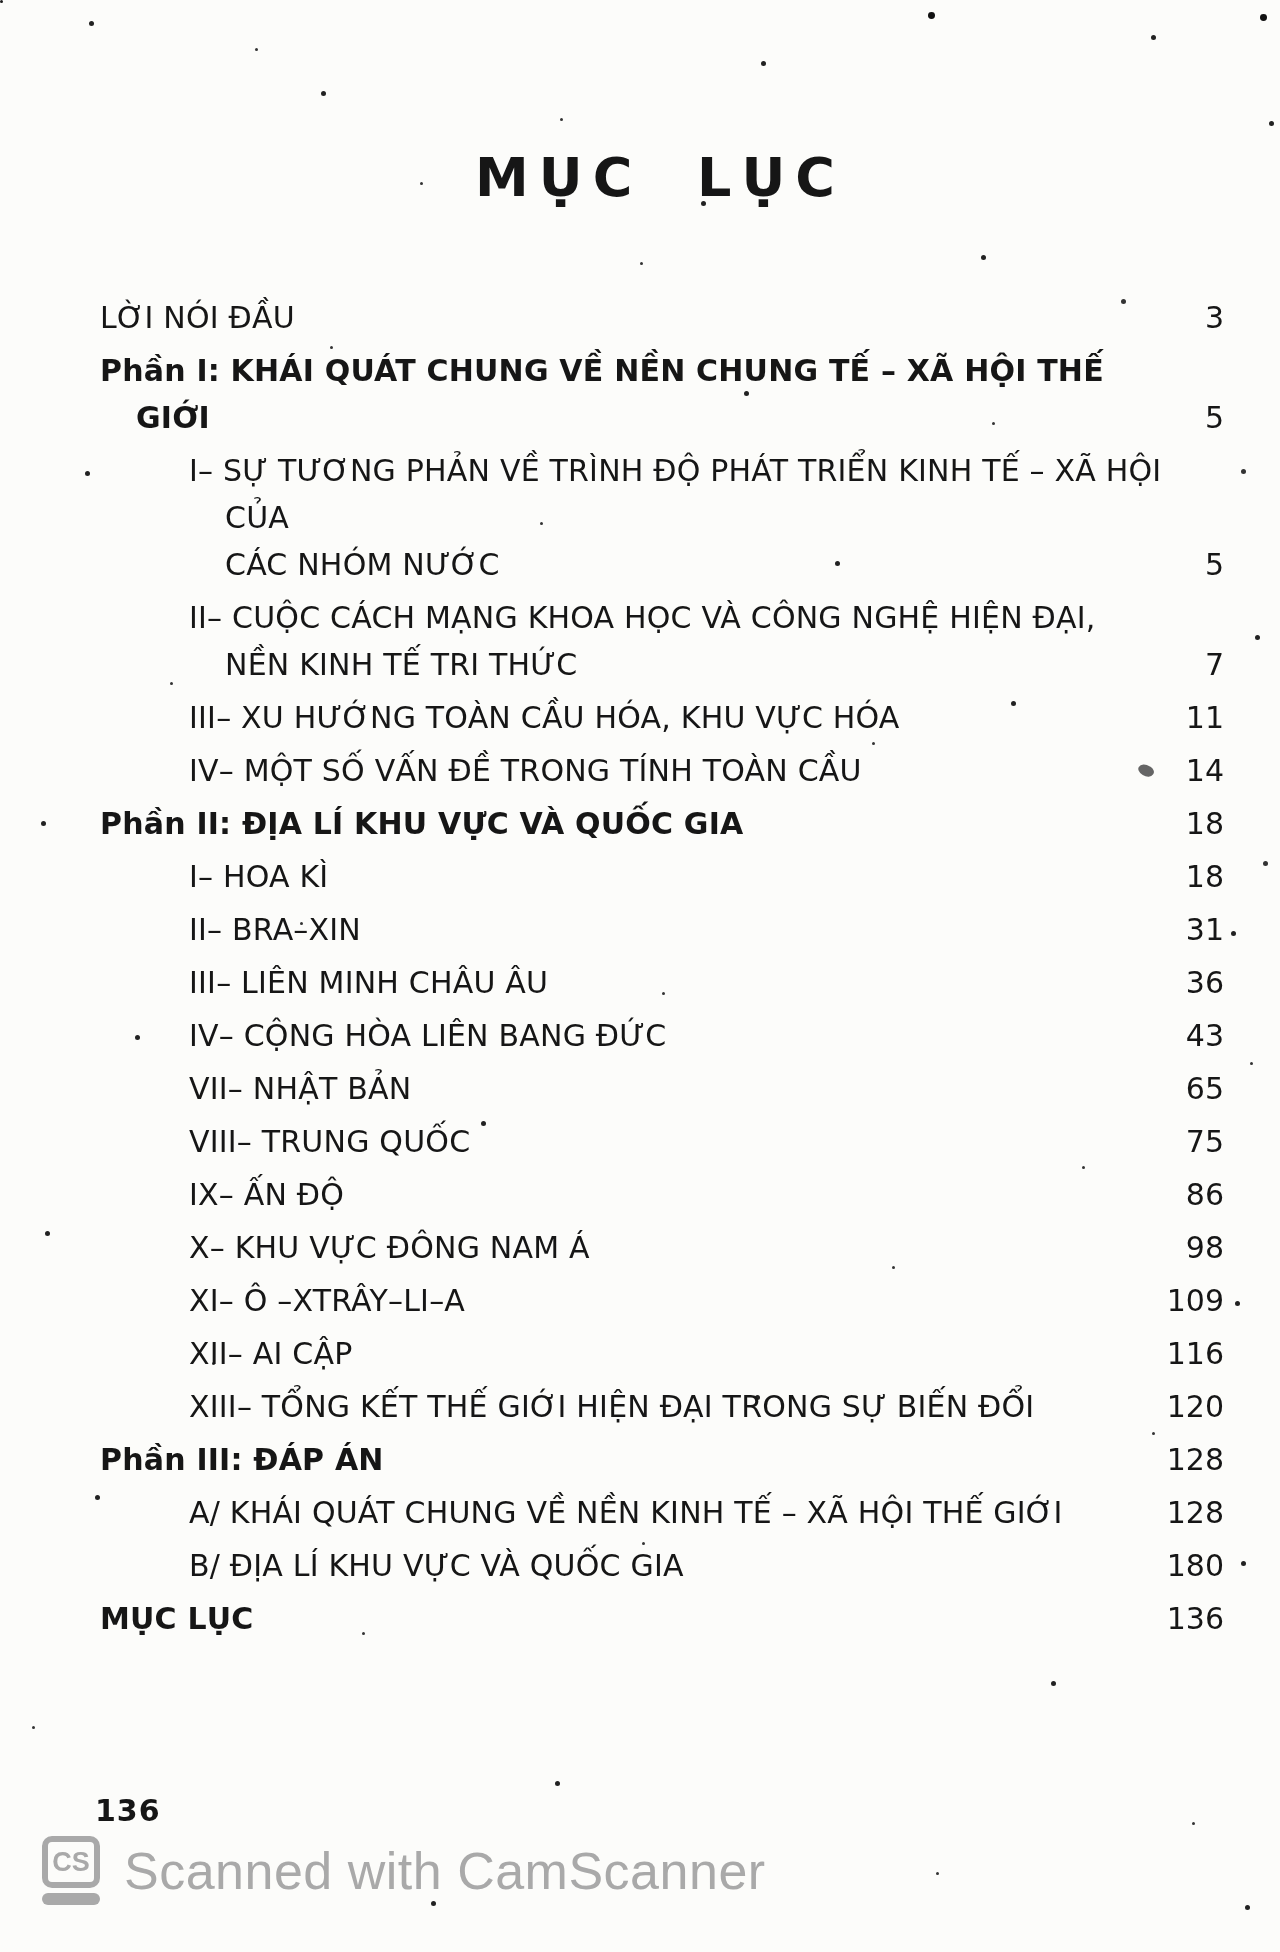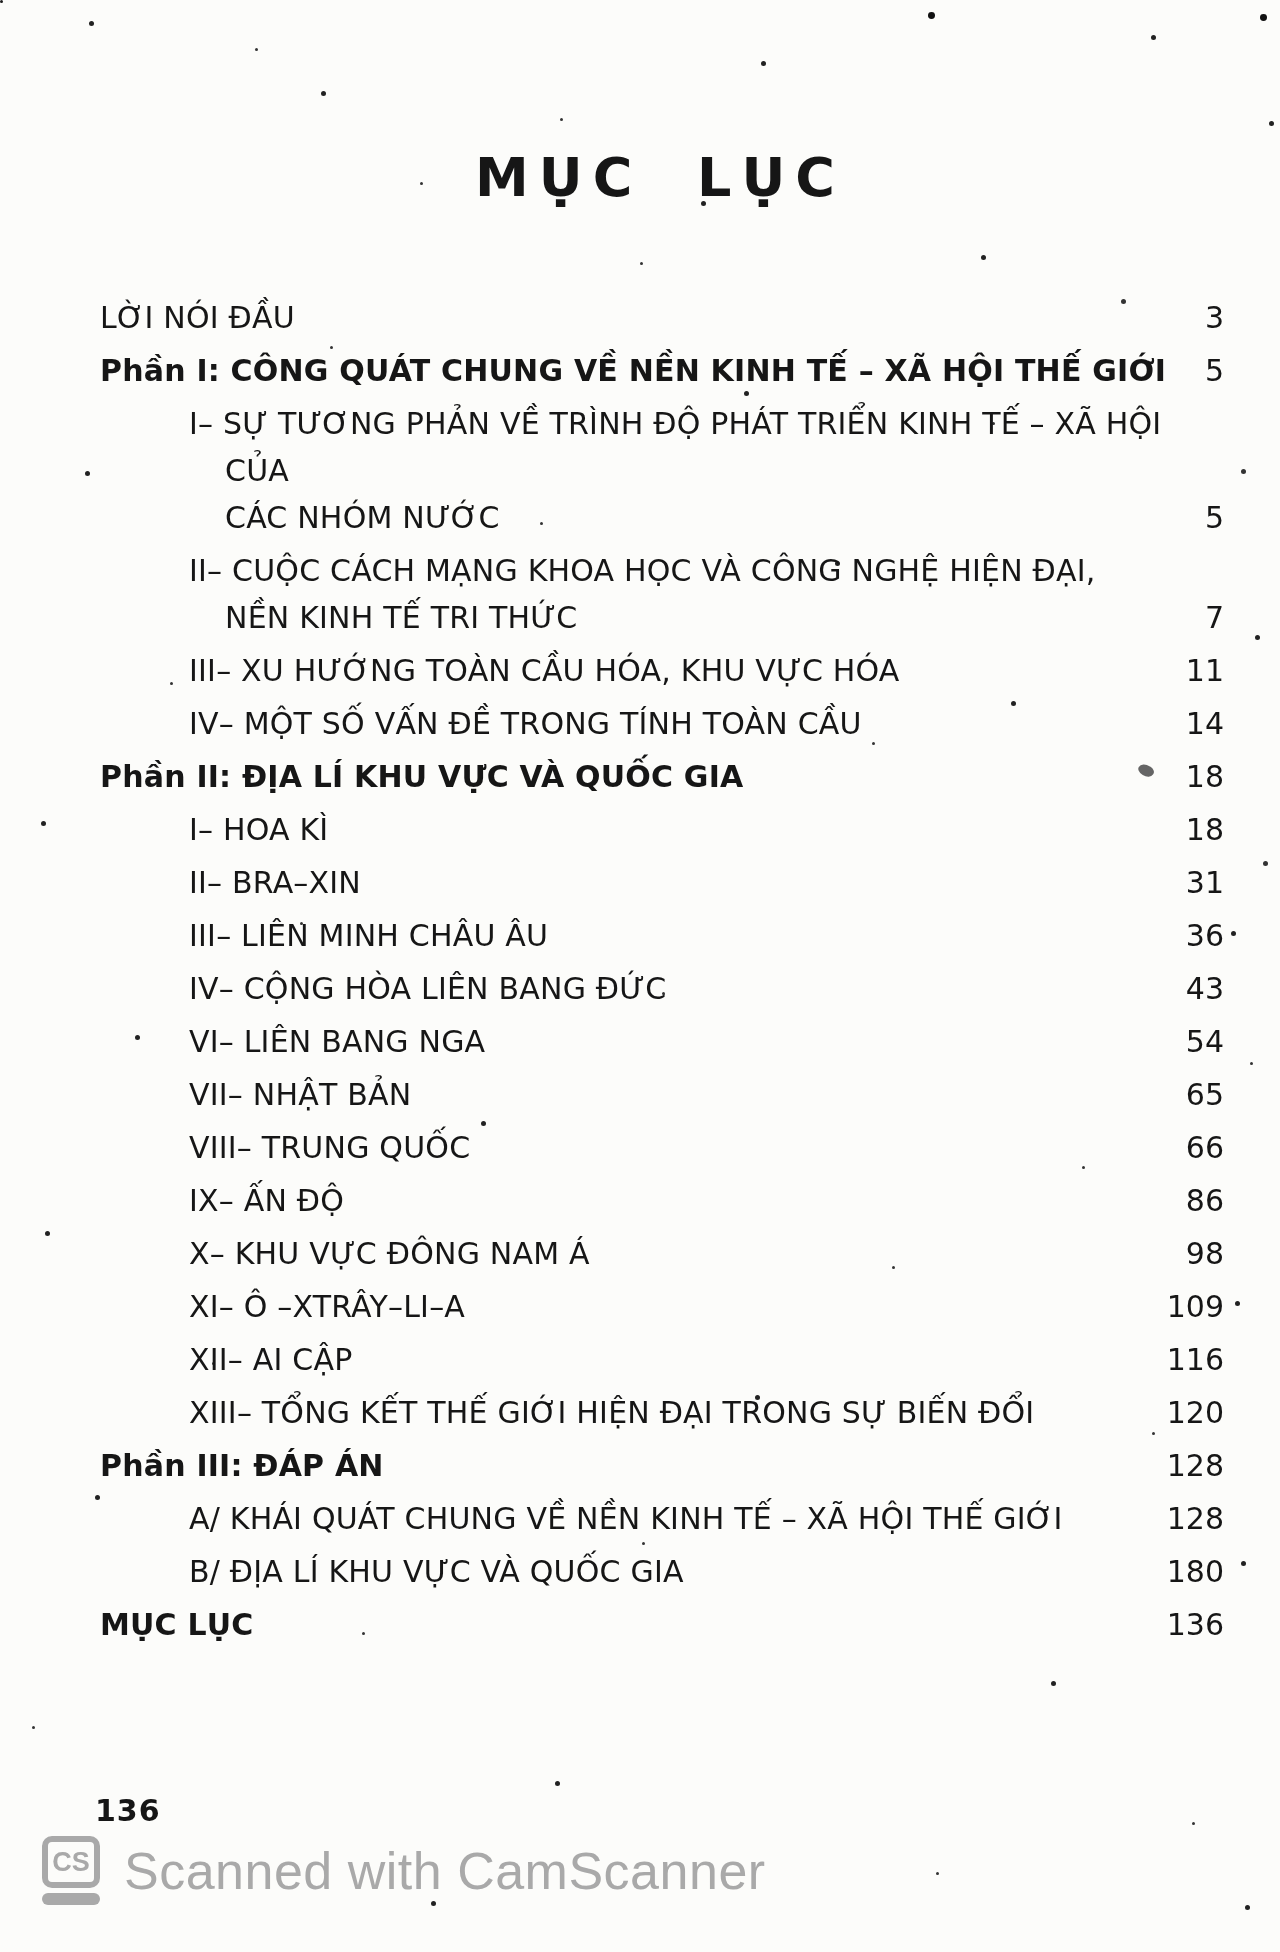--- a/index.html
+++ b/index.html
@@ -152,21 +152,21 @@
 
 <h1 class="title">MỤC LỤC</h1>
 
 <div class="toc" id="toc">
   <div class="row lvl0">
     <div class="label">LỜI NÓI ĐẦU</div>
     <div class="pageno">3</div>
   </div>
 
   <div class="row lvl0 bold">
-    <div class="label">Phần I: CÔNG QUÁT CHUNG VỀ NỀN KINH TẾ – XÃ HỘI THẾ GIỚI</div>
+    <div class="label">Phần I: KHÁI QUÁT CHUNG VỀ NỀN CHUNG TẾ – XÃ HỘI THẾ GIỚI</div>
     <div class="pageno">5</div>
   </div>
 
   <div class="row lvl1">
     <div class="label">I– SỰ TƯƠNG PHẢN VỀ TRÌNH ĐỘ PHÁT TRIỂN KINH TẾ – XÃ HỘI CỦA
 CÁC NHÓM NƯỚC</div>
     <div class="pageno">5</div>
   </div>
 
   <div class="row lvl1">
@@ -204,33 +204,29 @@
     <div class="label">III– LIÊN MINH CHÂU ÂU</div>
     <div class="pageno">36</div>
   </div>
 
   <div class="row lvl1">
     <div class="label">IV– CỘNG HÒA LIÊN BANG ĐỨC</div>
     <div class="pageno">43</div>
   </div>
 
 
-  <div class="row lvl1">
-    <div class="label">VI– LIÊN BANG NGA</div>
-    <div class="pageno">54</div>
-  </div>
 
   <div class="row lvl1">
     <div class="label">VII– NHẬT BẢN</div>
     <div class="pageno">65</div>
   </div>
 
   <div class="row lvl1">
     <div class="label">VIII– TRUNG QUỐC</div>
-    <div class="pageno">66</div>
+    <div class="pageno">75</div>
   </div>
 
   <div class="row lvl1">
     <div class="label">IX– ẤN ĐỘ</div>
     <div class="pageno">86</div>
   </div>
 
   <div class="row lvl1">
     <div class="label">X– KHU VỰC ĐÔNG NAM Á</div>
     <div class="pageno">98</div>

